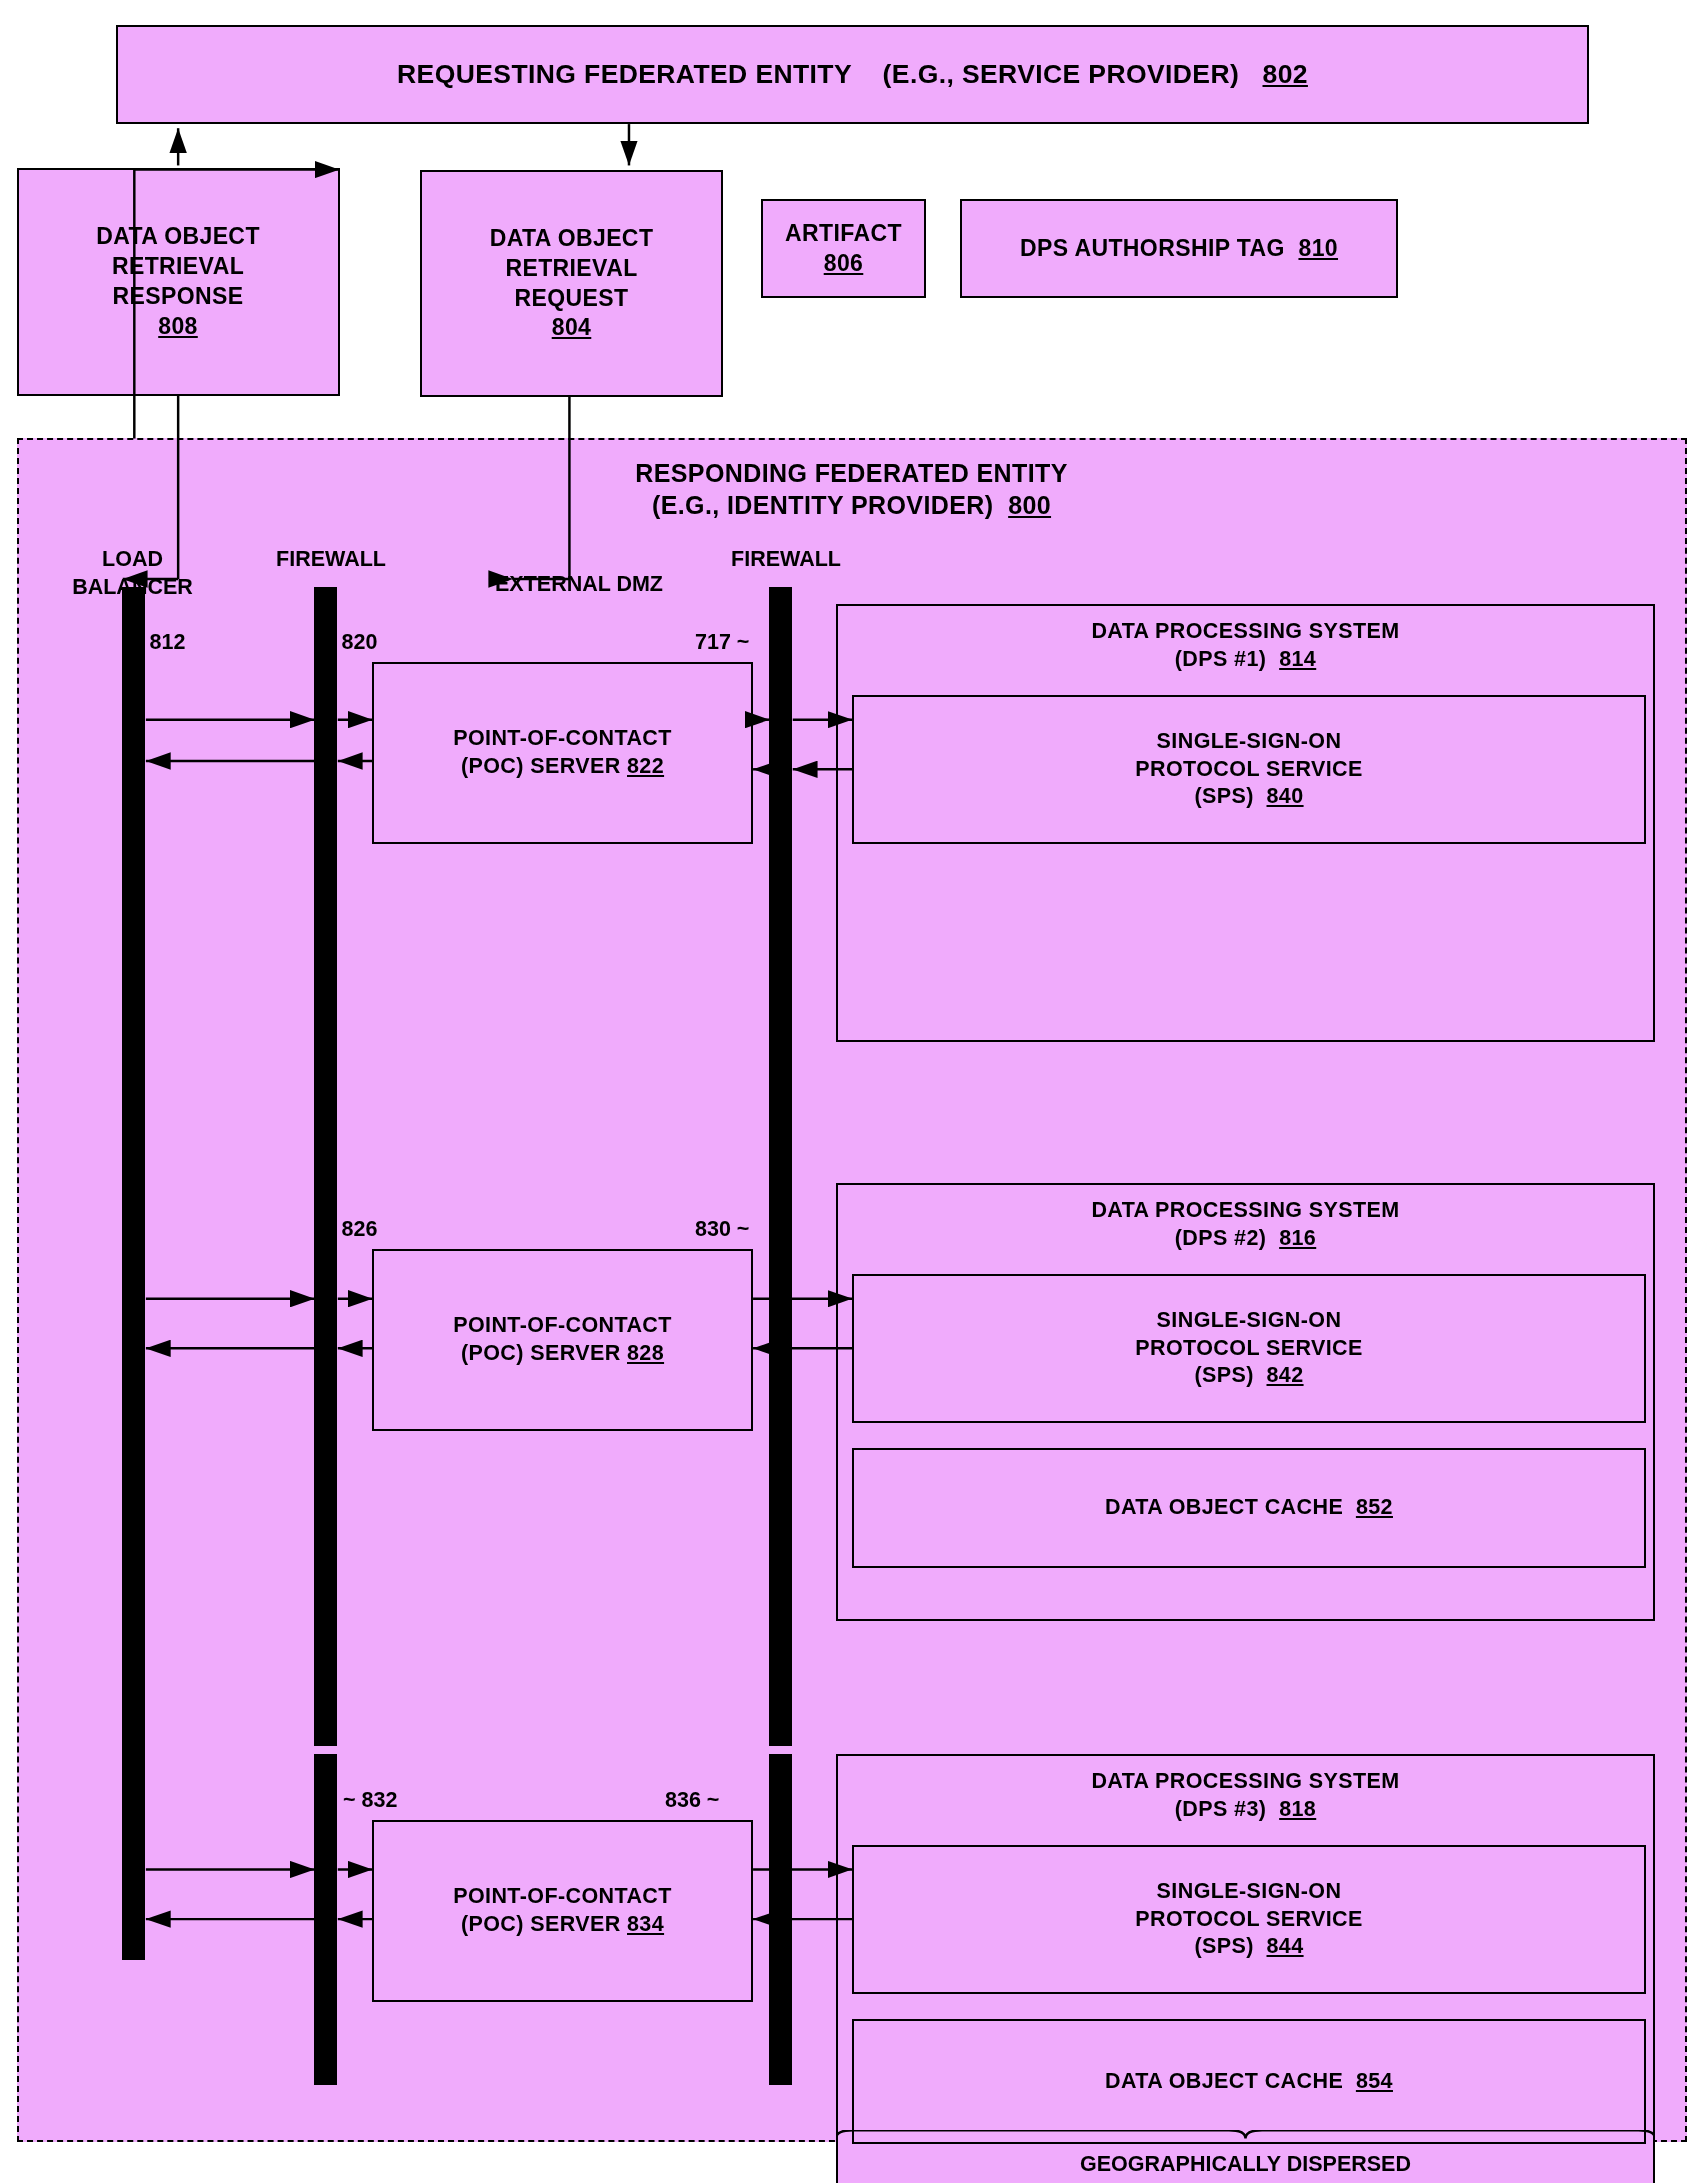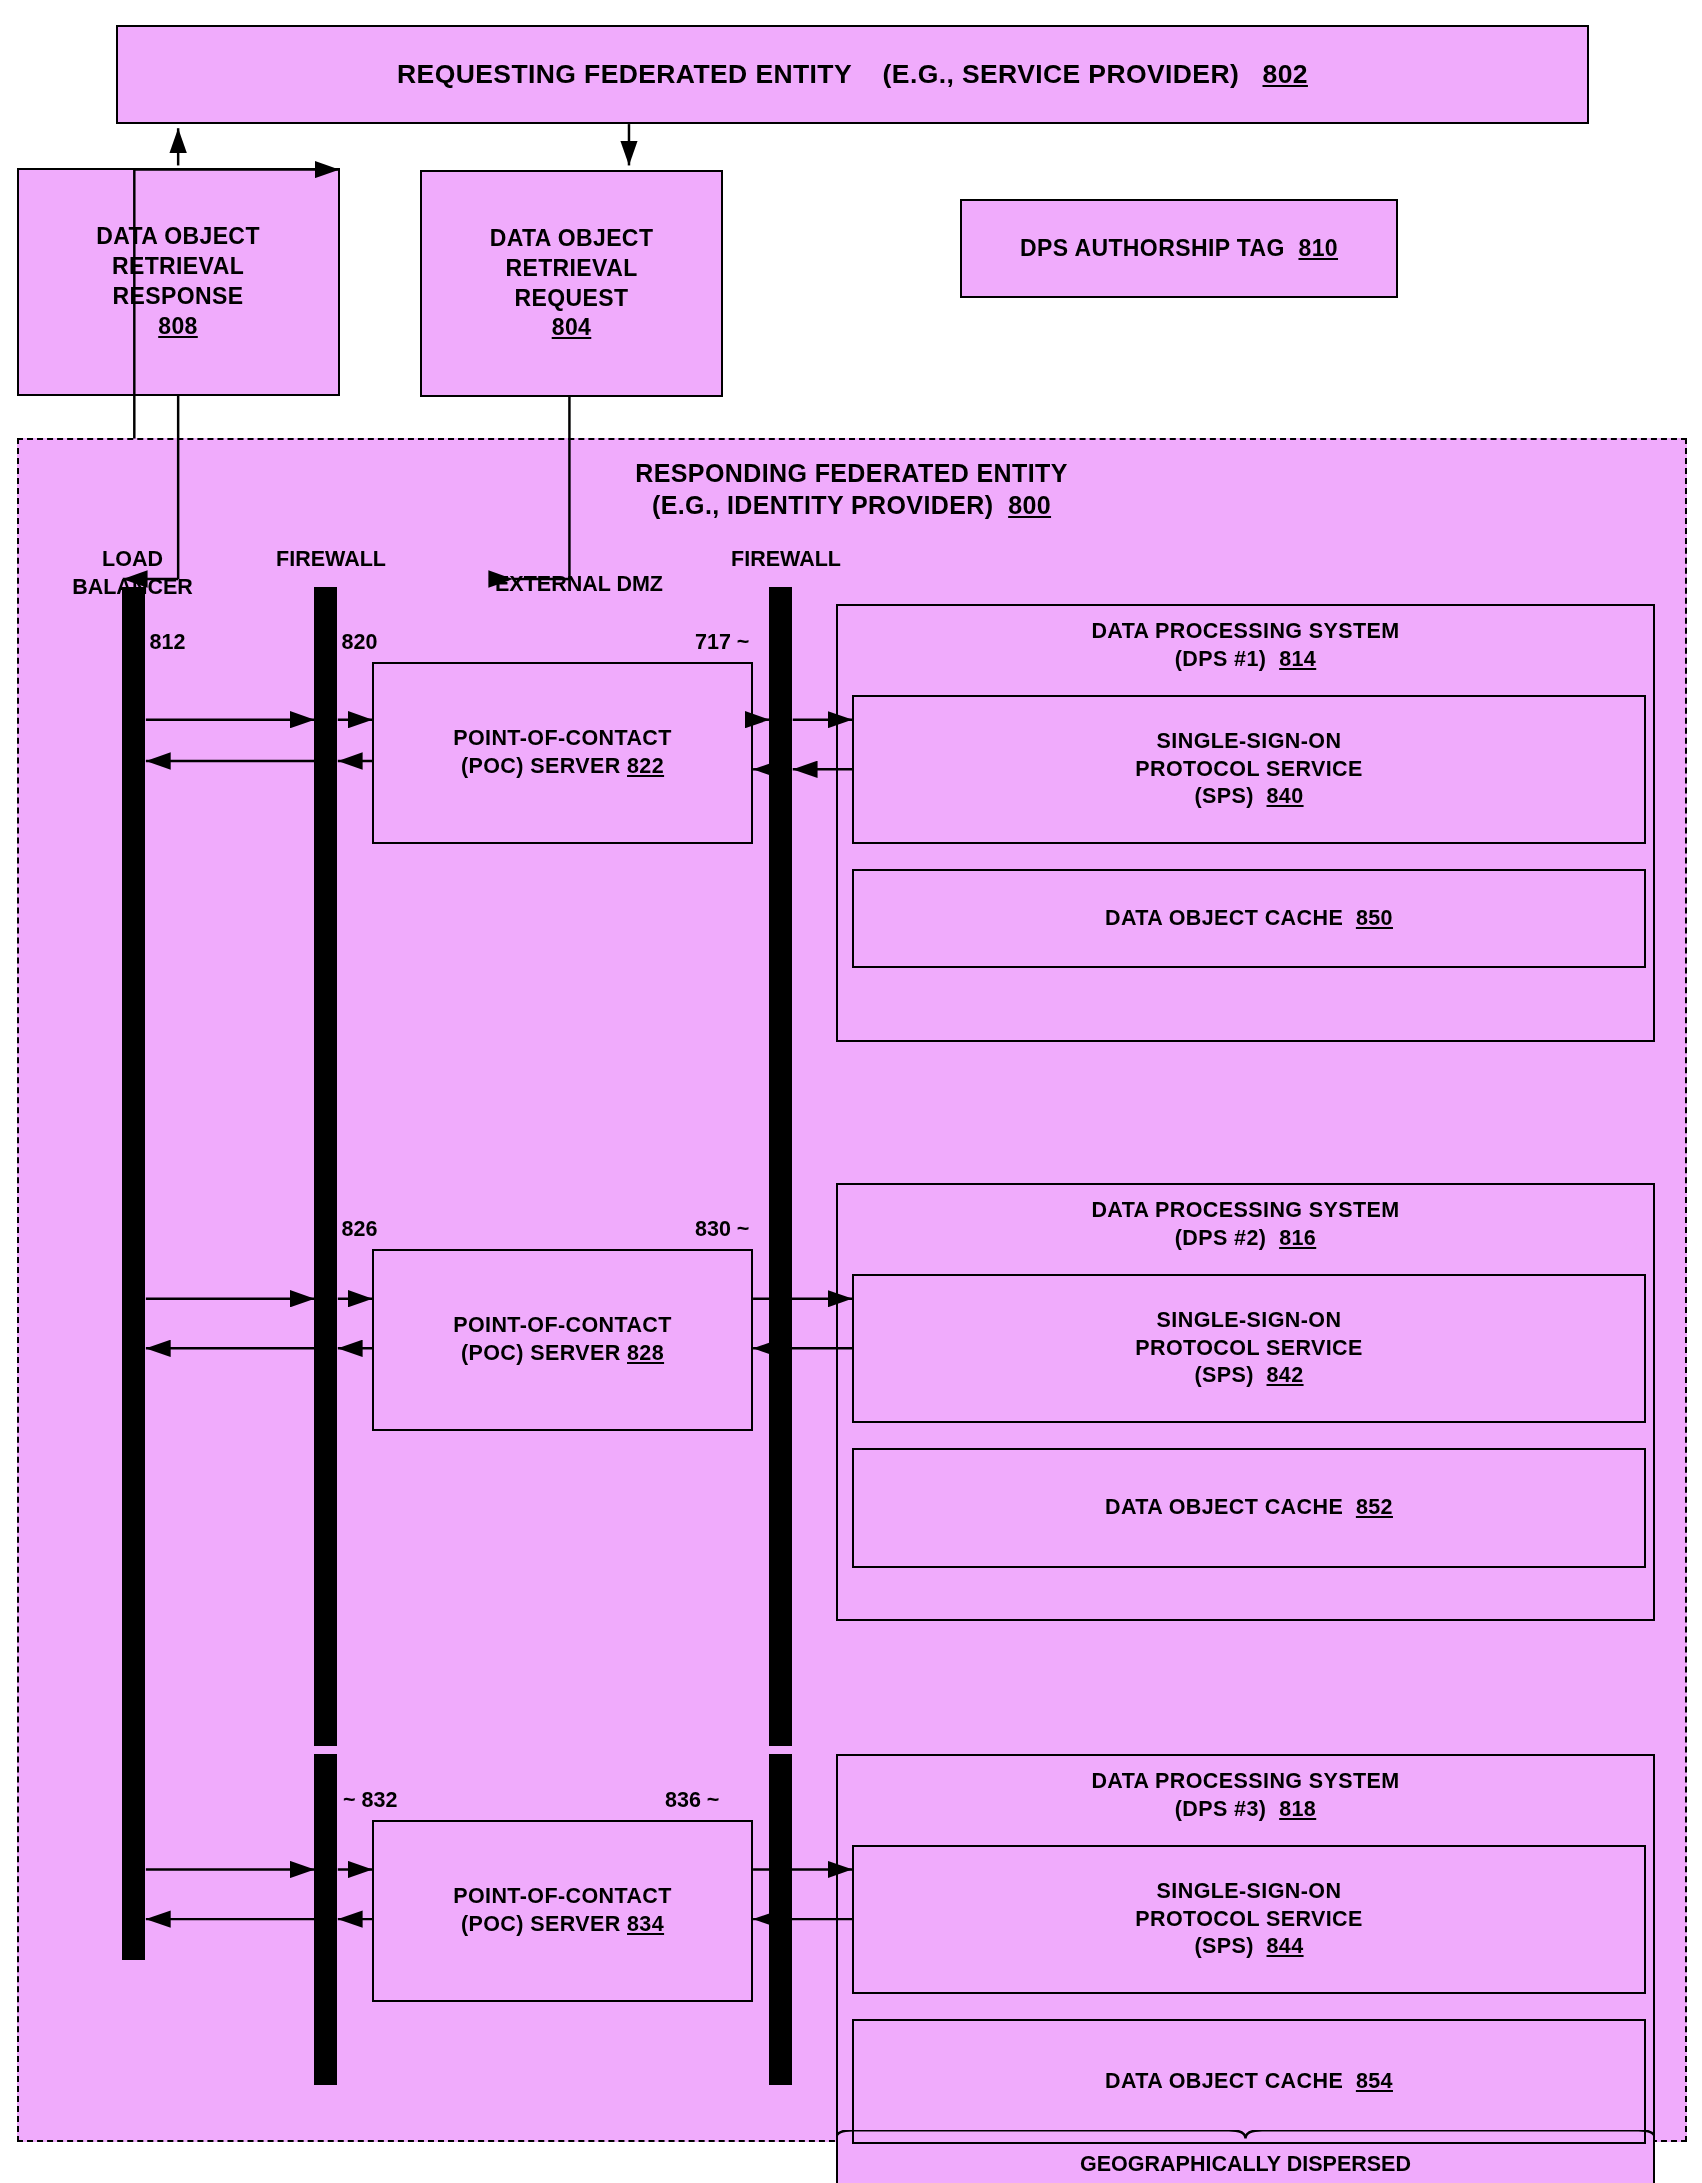--- a/index.html
+++ b/index.html
@@ -65,20 +65,23 @@
   </div>
 
   <div class="box" style="left:16.5px; top:168px; width:323px; height:228px; font-size:23px;">
     <span>DATA OBJECT<br>RETRIEVAL<br>RESPONSE<br><span class="underline">808</span></span>
   </div>
 
   <div class="box" style="left:420px; top:170px; width:303px; height:227px; font-size:23px;">
     <span>DATA OBJECT<br>RETRIEVAL<br>REQUEST<br><span class="underline">804</span></span>
   </div>
 
+  <div class="box" style="left:761px; top:199px; width:165px; height:99px; font-size:23px;">
+    <span>ARTIFACT<br><span class="underline">806</span></span>
+  </div>
 
   <div class="box" style="left:960px; top:199px; width:438px; height:99px; font-size:23px;">
     <span>DPS AUTHORSHIP TAG &nbsp;<span class="underline">810</span></span>
   </div>
 
   <div class="box box-dashed" style="left:16.5px; top:438px; width:1670px; height:1704px; font-size:25px; justify-content:flex-start; padding-top:16.5px; align-items:center;">
     <span>RESPONDING FEDERATED ENTITY<br>(E.G., IDENTITY PROVIDER) &nbsp;<span class="underline">800</span></span>
   </div>
 
   <div class="label" style="left:62px; top:546px; width:141px; font-size:21.5px;">
@@ -122,23 +125,20 @@
   <div class="label" style="left:131px; top:629px; font-size:21.5px;">~ 812</div>
 
   <div class="box" style="left:836px; top:604px; width:819px; height:438px; font-size:21.5px; justify-content:flex-start; padding-top:11.6px;">
     <span>DATA PROCESSING SYSTEM<br>(DPS #1) &nbsp;<span class="underline">814</span></span>
   </div>
 
   <div class="box" style="left:852px; top:695px; width:794px; height:149px; font-size:21.5px;">
     <span>SINGLE-SIGN-ON<br>PROTOCOL SERVICE<br>(SPS) &nbsp;<span class="underline">840</span></span>
   </div>
 
-  <div class="box" style="left:852px; top:869px; width:794px; height:99px; font-size:21.5px;">
-    <span>DATA OBJECT CACHE &nbsp;<span class="underline">850</span></span>
-  </div>
 
   <div class="box" style="left:372px; top:1249px; width:381px; height:182px; font-size:21.5px;">
     <span>POINT-OF-CONTACT<br>(POC) SERVER <span class="underline">828</span></span>
   </div>
 
   <div class="label" style="left:323px; top:1216px; font-size:21.5px;">~ 826</div>
 
   <div class="label" style="left:695px; top:1216px; font-size:21.5px;">830 ~</div>
 
   <div class="box" style="left:836px; top:1183px; width:819px; height:438px; font-size:21.5px; justify-content:flex-start; padding-top:11.6px;">

